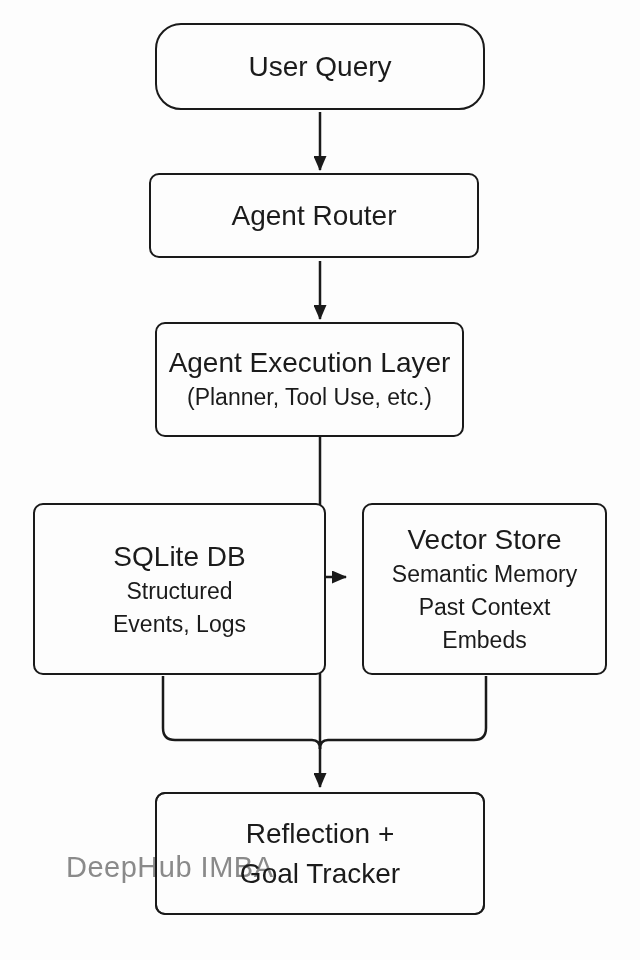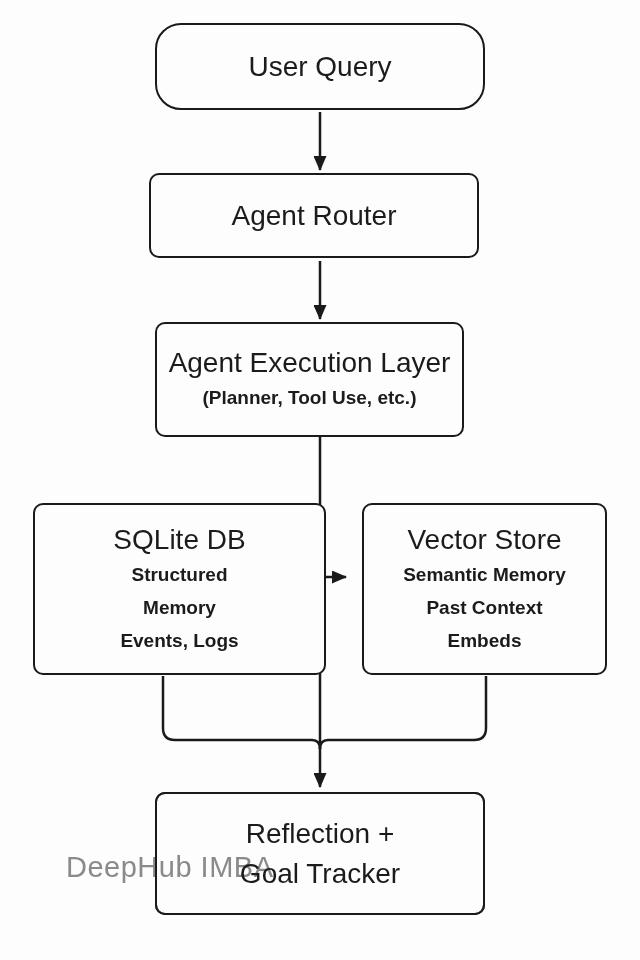--- a/index.html
+++ b/index.html
@@ -35,24 +35,24 @@
     text-align: center;
     z-index: 1;
   }
   .node-title {
     font-size: 28px;
     line-height: 36px;
     white-space: nowrap;
     font-weight: 400;
   }
   .node-sub {
-    font-size: 19px;
+    font-size: 23px;
     line-height: 33px;
     white-space: nowrap;
-    font-weight: 700;
+    font-weight: 400;
   }
   .side-node .node-title { line-height: 37px; }
 
   #node-user-query      { left: 155px; top: 23px;  width: 330px; height: 87px; border-radius: 26px; }
   #node-agent-router    { left: 149px; top: 173px; width: 330px; height: 85px; }
   #node-execution-layer { left: 155px; top: 322px; width: 309px; height: 115px; }
   #node-sqlite-db       { left: 33px;  top: 503px; width: 293px; height: 172px; }
   #node-vector-store    { left: 362px; top: 503px; width: 245px; height: 172px; }
   #node-reflection      { left: 155px; top: 792px; width: 330px; height: 123px; }
 
@@ -114,21 +114,20 @@
   </div>
 
   <div class="node" id="node-execution-layer">
     <div class="node-title">Agent Execution Layer</div>
     <div class="node-sub">(Planner, Tool Use, etc.)</div>
   </div>
 
   <div class="node side-node" id="node-sqlite-db">
     <div class="node-title">SQLite DB</div>
     <div class="node-sub">Structured</div>
-    <div class="node-sub">Memory</div>
     <div class="node-sub">Events, Logs</div>
   </div>
 
   <div class="node side-node" id="node-vector-store">
     <div class="node-title">Vector Store</div>
     <div class="node-sub">Semantic Memory</div>
     <div class="node-sub">Past Context</div>
     <div class="node-sub">Embeds</div>
   </div>
 

